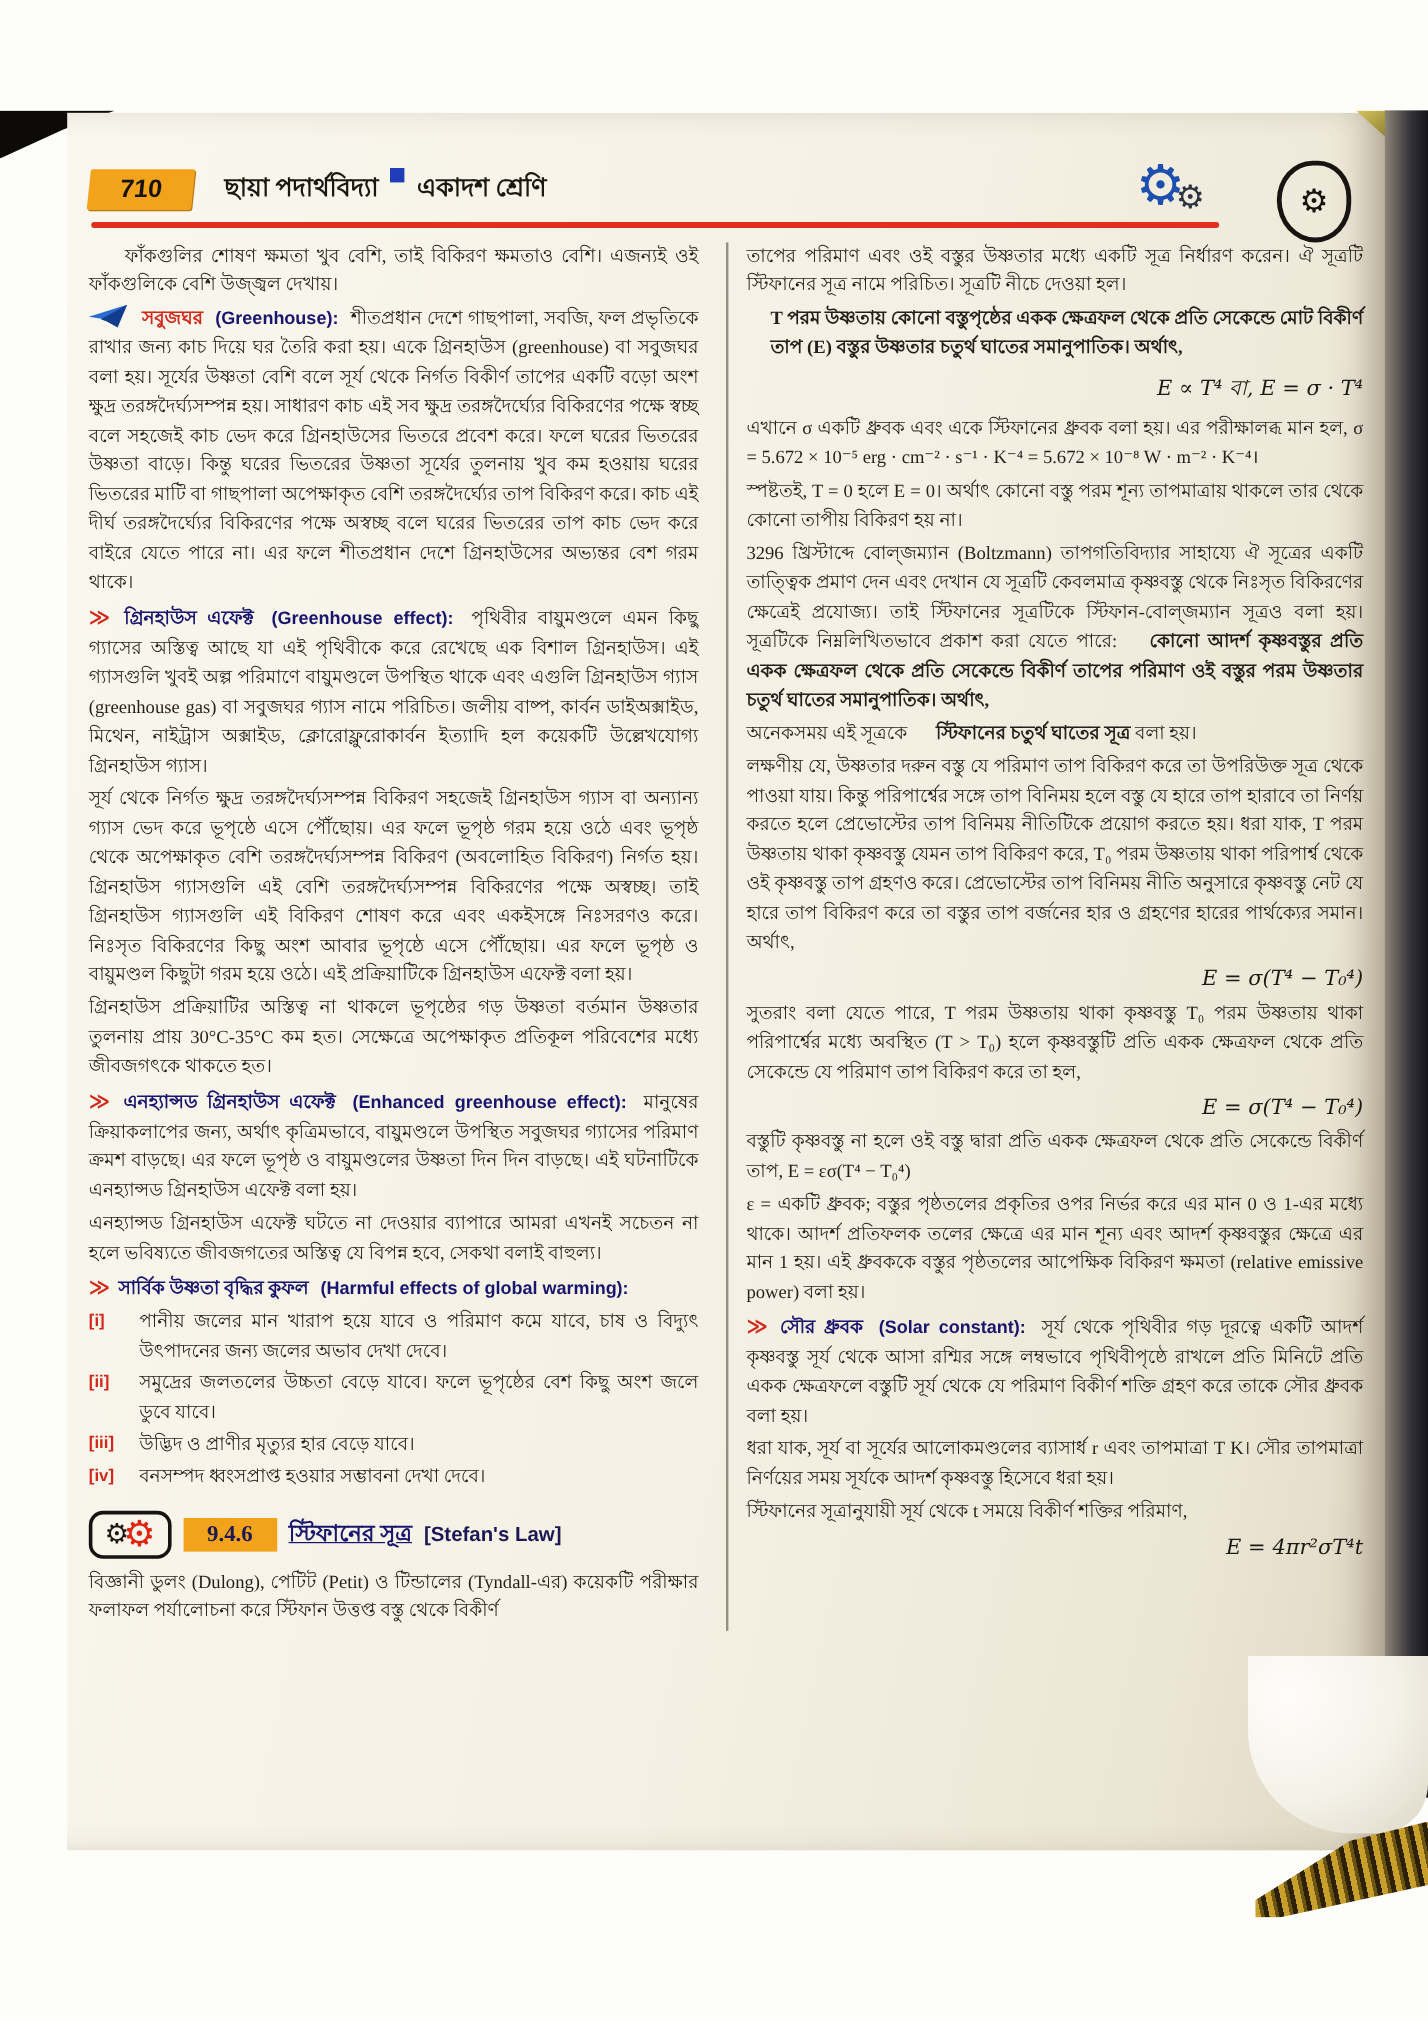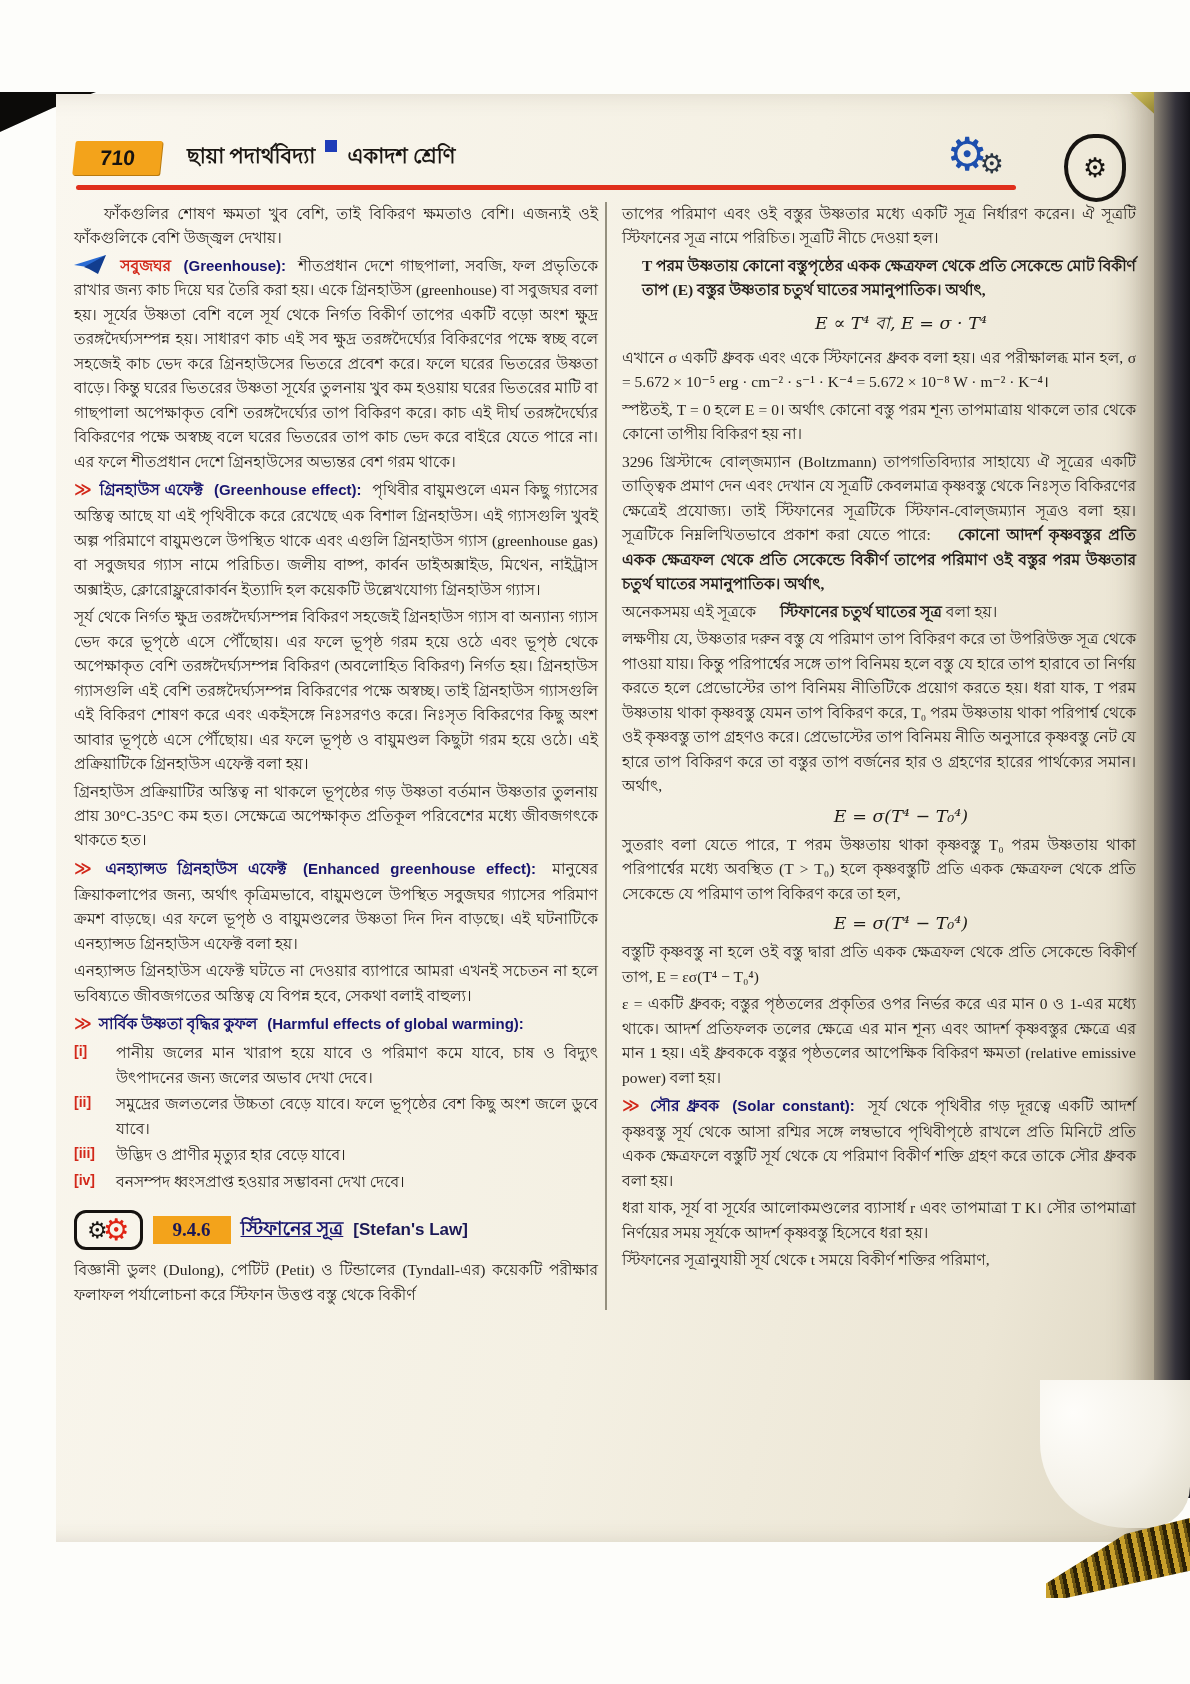--- a/index.html
+++ b/index.html
@@ -38,33 +38,33 @@
   .gear-blue{font-size:46px;color:#1d4fae;line-height:1;}
   .gear-dark{font-size:27px;color:#2b3642;line-height:1;margin-left:-8px;}
   .head-logo{position:absolute;right:28px;top:40px;}
   .head-circle{width:54px;height:60px;border:4px solid #171411;border-radius:50% 46% 50% 54%;
          display:flex;align-items:center;justify-content:center;background:transparent;}
   .head-circle .hg{font-size:27px;color:#171411;line-height:1;}
 
   
   .cols{display:flex;padding:12px 18px 0 18px;}
   .col{width:50%;box-sizing:border-box;}
-  .col-left{padding-right:7px;}
+  .col-left{padding-right:23px;}
   .col-right{padding-left:15px;border-left:2px solid #95907f;}
 
   .p{margin:0 0 3px;text-align:justify;font-size:15.5px;line-height:1.58;color:#241f1b;}
   .indent{text-indent:30px;}
   .chev{color:#d2281a;font-weight:bold;font-size:17px;letter-spacing:-2px;margin-right:5px;}
   .navy{color:#18156e;font-weight:bold;}
   .navy-en{color:#18156e;font-weight:bold;font-family:"Liberation Sans",sans-serif;font-size:15px;}
   .red-term{color:#d2281a;font-weight:bold;}
   .gap-r{margin-right:6px;}
   .bold{font-weight:bold;margin-left:20px;}
   .eq{font-family:"DejaVu Serif",serif;font-style:italic;font-size:17.5px;
-      margin:7px 0 7px 44px;color:#1d1a16;text-align:center;}
+      margin:7px 0 7px 44px;color:#1d1a16;text-align:right;}
 
   .list{margin:2px 0 4px;}
   .li{display:flex;gap:8px;margin-bottom:2px;}
   .li .mk{color:#d2281a;font-weight:bold;flex:0 0 34px;font-family:"Liberation Sans",sans-serif;
           font-size:14px;padding-top:2px;}
   .li .tx{flex:1;text-align:justify;font-size:15.5px;line-height:1.58;color:#241f1b;}
 
   .section-banner{display:flex;align-items:center;gap:10px;margin:16px 0 8px;}
   .badge{display:inline-flex;align-items:center;border:3px solid #161310;border-radius:12px;
          padding:2px 10px;}
@@ -221,20 +221,21 @@
           <span class="chev">≫</span>
           <span class="navy gap-r">সৌর ধ্রুবক</span>
           <span class="navy-en gap-r">(Solar constant):</span>
           <span>সূর্য থেকে পৃথিবীর গড় দূরত্বে একটি আদর্শ কৃষ্ণবস্তু সূর্য থেকে আসা রশ্মির সঙ্গে লম্বভাবে পৃথিবীপৃষ্ঠে রাখলে প্রতি মিনিটে প্রতি একক ক্ষেত্রফলে বস্তুটি সূর্য থেকে যে পরিমাণ বিকীর্ণ শক্তি গ্রহণ করে তাকে সৌর ধ্রুবক বলা হয়।</span>
         </p>
 
         <p class="p">ধরা যাক, সূর্য বা সূর্যের আলোকমণ্ডলের ব্যাসার্ধ r এবং তাপমাত্রা T K। সৌর তাপমাত্রা নির্ণয়ের সময় সূর্যকে আদর্শ কৃষ্ণবস্তু হিসেবে ধরা হয়।</p>
 
         <p class="p">স্টিফানের সূত্রানুযায়ী সূর্য থেকে t সময়ে বিকীর্ণ শক্তির পরিমাণ,</p>
 
+        <p class="eq">E = 4πr²σT⁴t</p>
       </div>
 
     </div>
   </div>
 
   <div class="fold"></div>
   <div class="right-edge"></div>
   <div class="curl"></div>
   <div class="fore-edge"></div>
 

